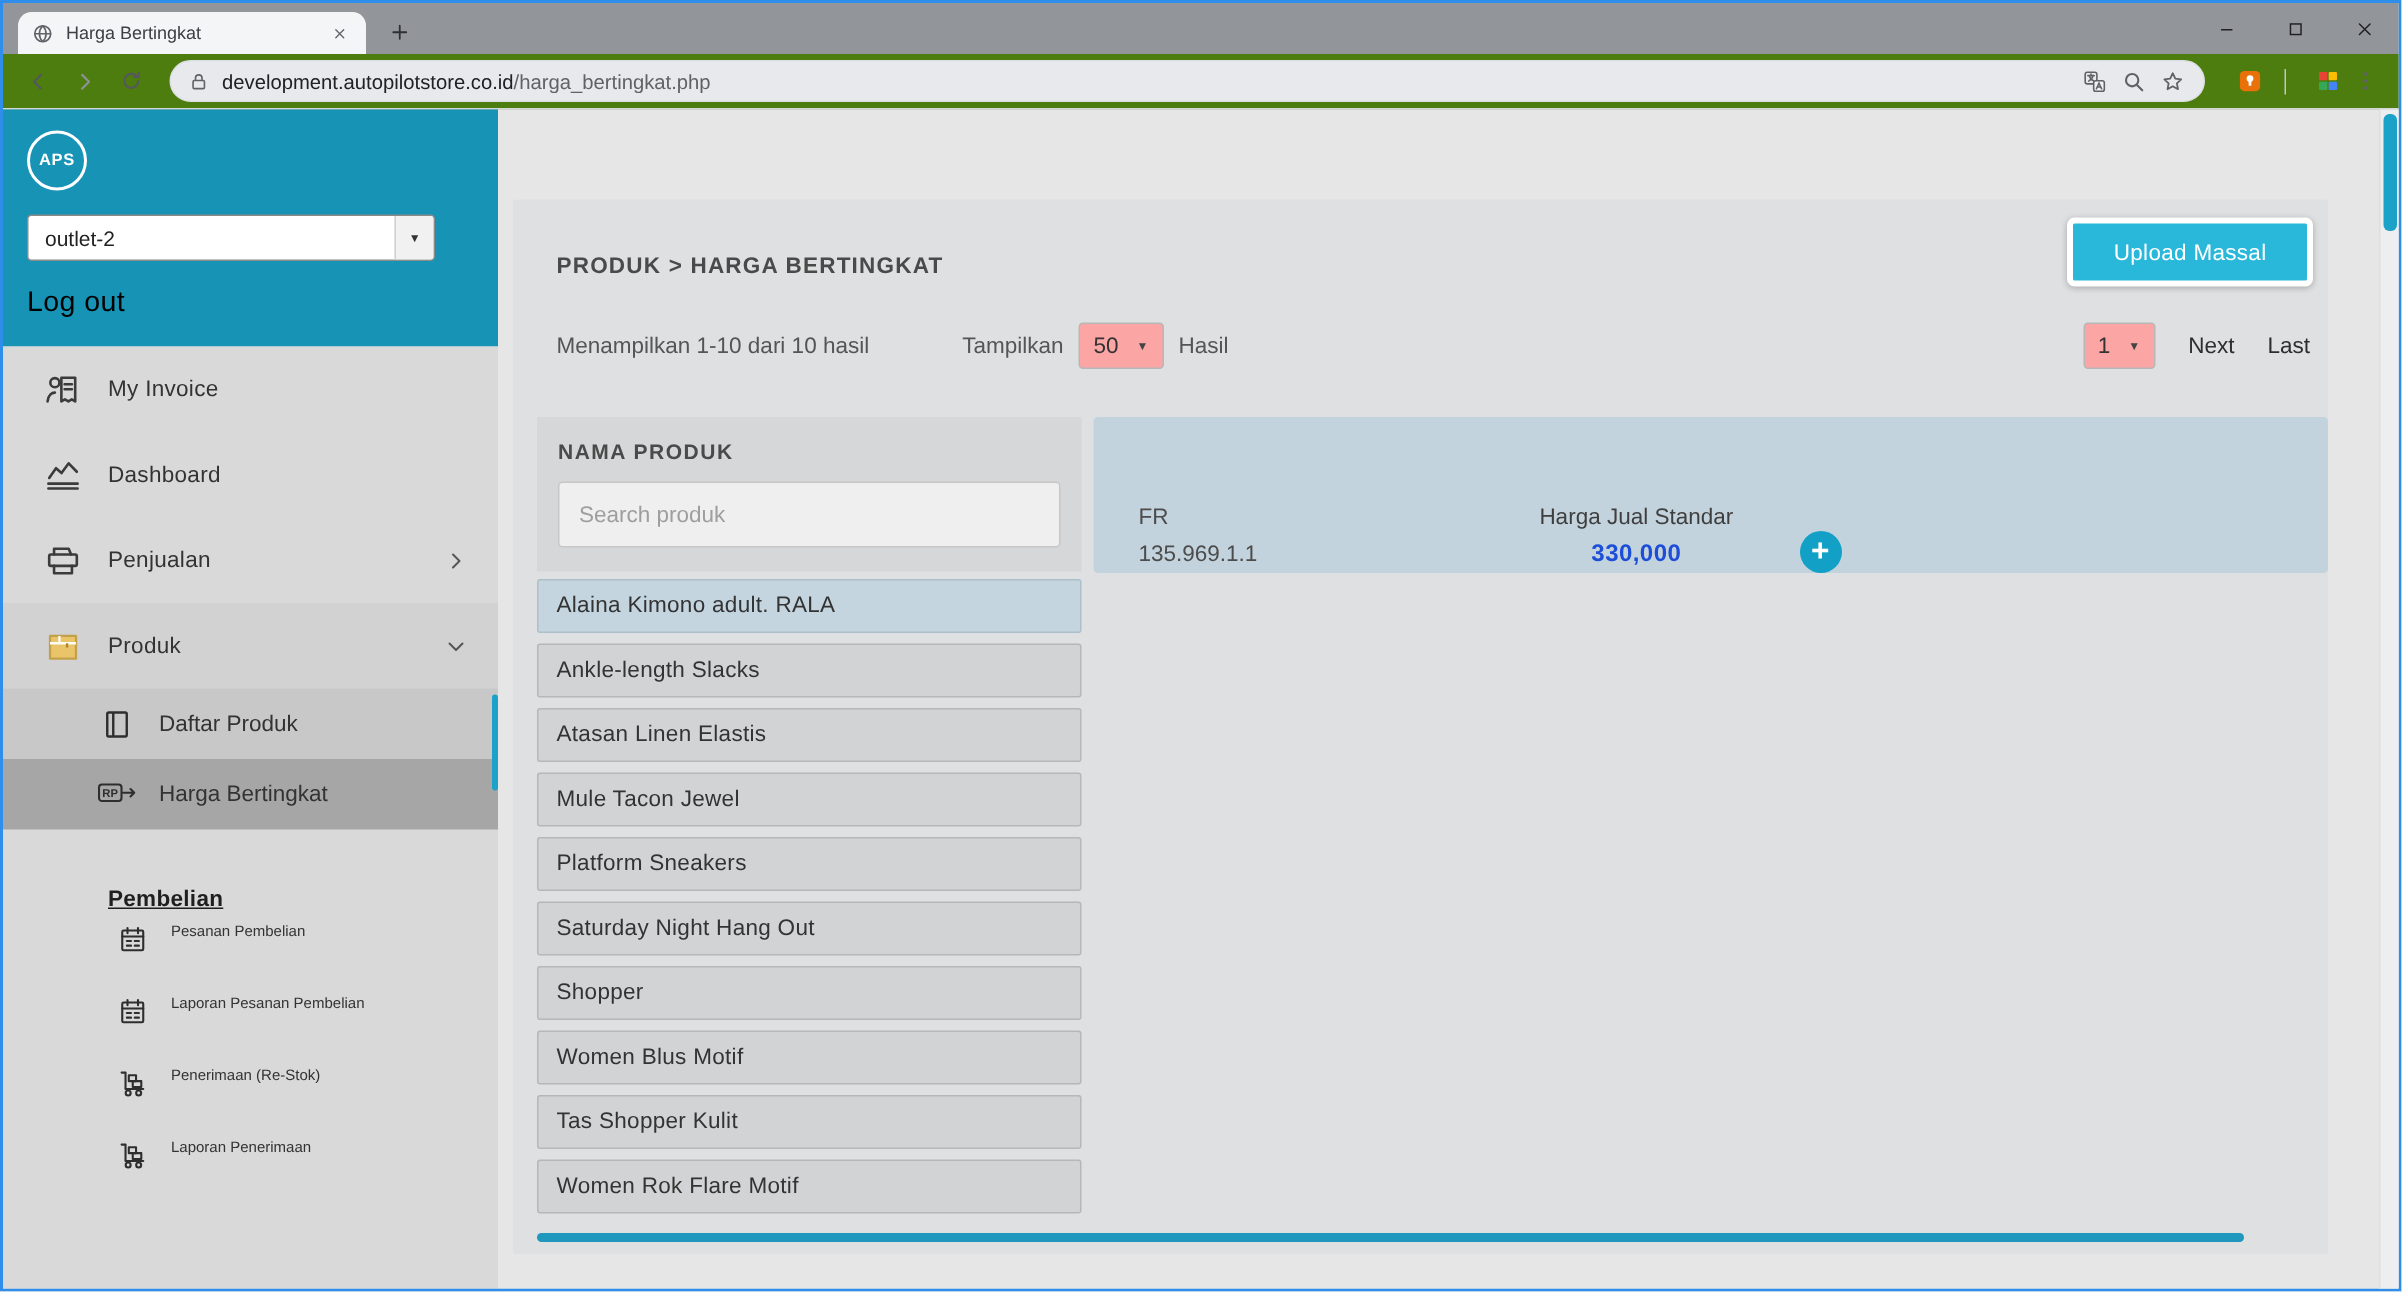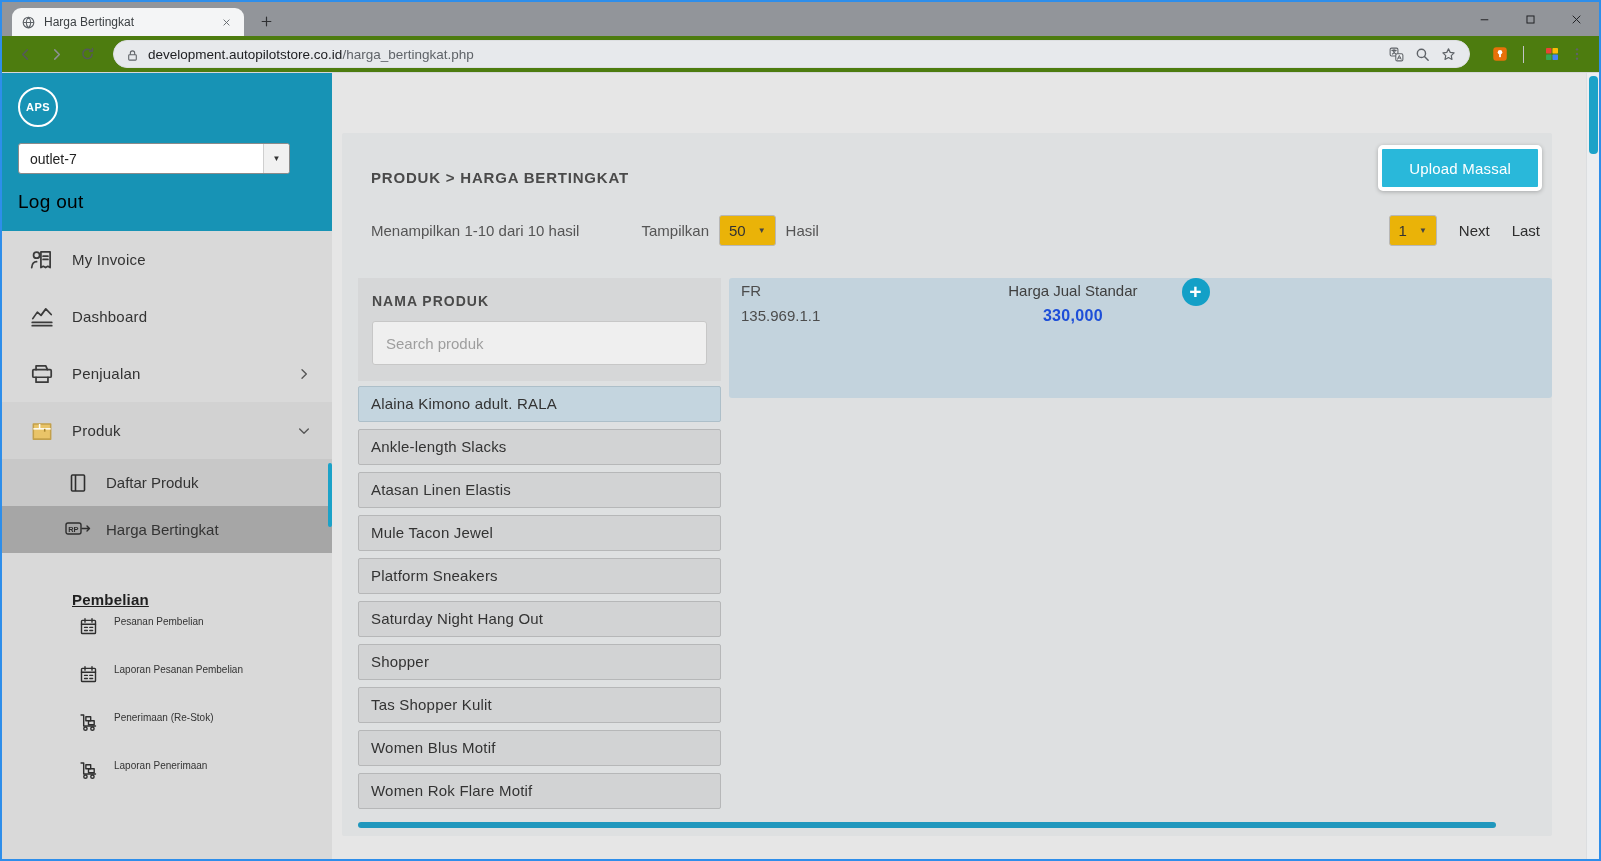--- a/index.html
+++ b/index.html
@@ -65,34 +65,34 @@
   .menu-scroll-thumb{position:absolute;right:0;top:232px;width:4px;height:64px;background:#1ca2c8;border-radius:2px}
 
   
   .main{flex:1;min-width:0;padding:60px 47px 0 10px;background:#e6e6e6}
   .card{background:#dee0e1;height:703px;border-radius:2px;position:relative}
   .card-header{display:flex;justify-content:space-between;align-items:flex-start;padding:12px 10px 0 29px}
   .breadcrumb{margin-top:24px;font-size:15px;font-weight:bold;letter-spacing:.8px;color:#4a4a4a}
   .upload-btn{background:#29b8da;color:#fff;font-size:15px;font-family:"Liberation Sans",sans-serif;height:46px;padding:0 27px;border:4px solid #fff;border-radius:5px;box-shadow:0 1px 4px rgba(0,0,0,.25);cursor:pointer;letter-spacing:.2px}
   .controls{display:flex;align-items:center;padding:0 12px 0 29px;margin-top:24px;font-size:15px;color:#555;height:31px}
   .controls .show-label{margin-left:62px}
-  .mini-select{height:31px;background:#eab308;border:1px solid #b7b7b7;border-radius:3px;display:flex;align-items:center;font-size:15px;color:#333;padding:0 9px;gap:12px;margin:0 10px}
+  .mini-select{height:31px;background:#fca5a5;border:1px solid #b7b7b7;border-radius:3px;display:flex;align-items:center;font-size:15px;color:#333;padding:0 9px;gap:12px;margin:0 10px}
   .mini-select .sel-arrow{font-size:8px;color:#444}
   .pager{margin-left:auto;display:flex;align-items:center;gap:22px;color:#2e2e2e}
   .pager .mini-select{margin:0}
   .content{display:flex;gap:8px;margin:32px 0 0 16px}
   .left-col{flex:0 0 363px;width:363px}
   .list-head{background:#d6d7d8;padding:15px 14px 16px}
   .list-head-title{font-size:14px;font-weight:bold;letter-spacing:1px;color:#4a4a4a}
   .search-input{margin-top:12px;width:100%;height:44px;background:#efefef;border:1px solid #c7c7c7;border-radius:3px;font-size:15px;color:#333;padding:0 13px;outline:none;font-family:"Liberation Sans",sans-serif}
   .search-input::placeholder{color:#9e9e9e}
   .product-list{margin-top:5px}
   .product-item{height:36px;line-height:34px;background:#d2d3d4;border:1px solid #b6b7b8;border-radius:2px;margin-bottom:7px;padding:0 12px;font-size:15px;color:#333;letter-spacing:.2px;white-space:nowrap;overflow:hidden}
   .product-item.selected{background:#c4d5df;border-color:#adbfc9}
-  .detail-panel{flex:1;height:120px;background:#c3d3dd;border-radius:3px;display:flex;align-items:flex-start;padding:0 12px}
+  .detail-panel{flex:1;height:104px;background:#c3d3dd;border-radius:3px;display:flex;align-items:flex-end;padding:0 30px}
   .detail-id{font-size:15px;color:#4c4c4c;line-height:25px}
   .detail-price{margin-left:188px;text-align:center;line-height:25px}
   .price-label{font-size:15px;color:#3f3f3f}
   .price-value{font-size:16px;font-weight:bold;color:#1d4ed8;letter-spacing:.3px}
   .plus-btn{margin-left:44px;width:28px;height:28px;border-radius:50%;background:#13a0c7;color:#fff;border:none;font-size:21px;font-weight:bold;display:flex;align-items:center;justify-content:center;line-height:1;cursor:pointer;padding-bottom:2px}
   .h-scrollbar{position:absolute;left:16px;bottom:8px;width:1138px;height:6px;background:#2097bd;border-radius:3px}
 
   .v-scrollbar{position:absolute;right:0;top:71px;bottom:0;width:13px;background:#eceef0;border-left:1px solid #dcdee0}
   .v-thumb{position:absolute;top:3px;left:2px;width:9px;height:78px;background:#1ca2c8;border-radius:4px}
 </style>
@@ -211,21 +211,21 @@
   </div>
 
   <div class="app">
 
     <aside class="sidebar">
       <div class="sidebar-top">
         <div class="brand-row">
           <div class="brand-logo">APS</div>
         </div>
         <div class="outlet-select">
-          <span>outlet-7</span>
+          <span>outlet-2</span>
           <span class="outlet-arrow">▼</span>
         </div>
         <div class="logout">Log out</div>
       </div>
 
       <nav class="menu">
         <div class="menu-item">
           <span class="mi-icon">
             <svg viewBox="0 0 24 24" fill="none" stroke="currentColor" stroke-width="1.6" stroke-linecap="round" stroke-linejoin="round">
                 <circle cx="7" cy="7.5" r="2.8"></circle>
@@ -380,22 +380,22 @@
             </div>
             <div class="product-list">
 
             <div class="product-item selected">Alaina Kimono adult. RALA</div>
                 <div class="product-item">Ankle-length Slacks</div>
                 <div class="product-item">Atasan Linen Elastis</div>
                 <div class="product-item">Mule Tacon Jewel</div>
                 <div class="product-item">Platform Sneakers</div>
                 <div class="product-item">Saturday Night Hang Out</div>
                 <div class="product-item">Shopper</div>
+                <div class="product-item">Women Blus Motif</div>
                 <div class="product-item">Tas Shopper Kulit</div>
-                <div class="product-item">Women Blus Motif</div>
                 <div class="product-item">Women Rok Flare Motif</div>
               </div>
           </div>
 
           <div class="detail-panel">
             <div class="detail-id">
               <div>FR</div>
               <div>135.969.1.1</div>
             </div>
             <div class="detail-price">

